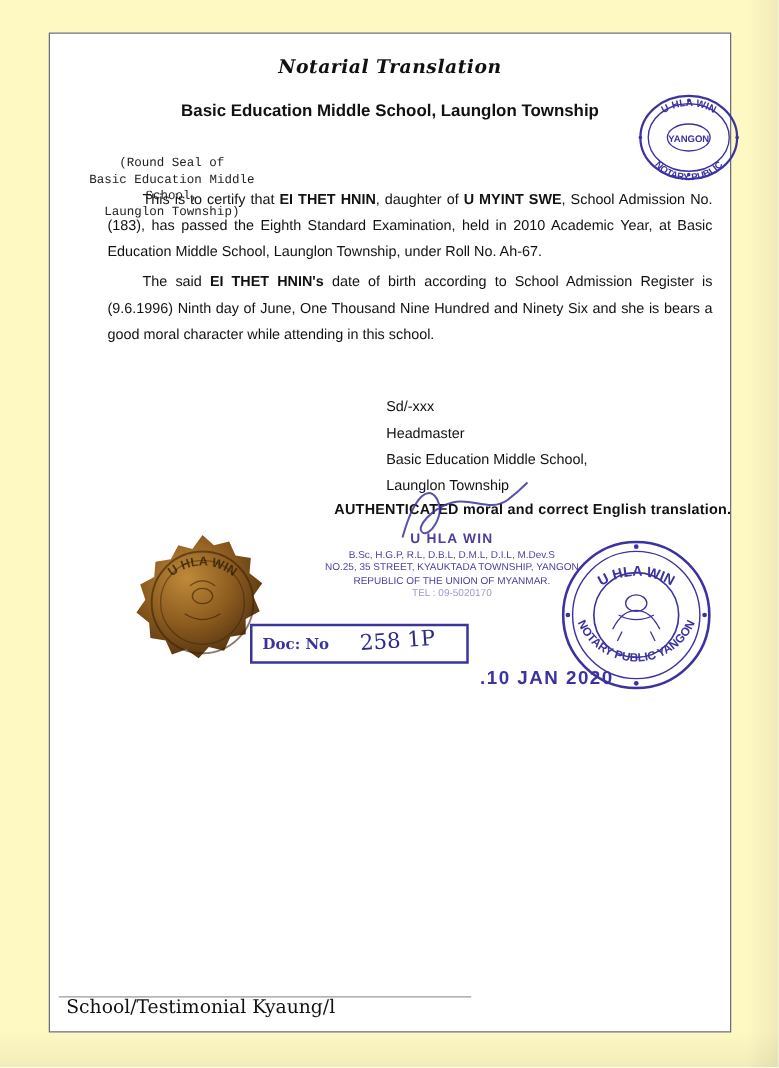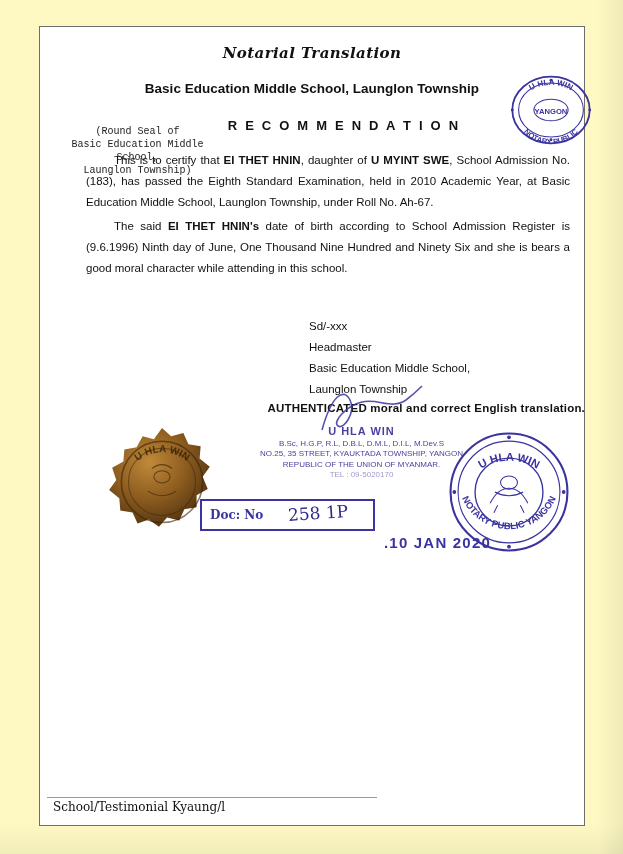--- a/index.html
+++ b/index.html
@@ -171,21 +171,21 @@
     color: #3a33a0;
     font-size: 15px;
     font-weight: bold;
     letter-spacing: 1.2px;
     font-family: "Liberation Sans", sans-serif;
   }
   .footer-note {
     position: absolute;
     left: 14px; bottom: 12px;
     font-family: "DejaVu Serif", serif;
-    font-size: 12px;
+    font-size: 15px;
     color: #111;
     margin-top: 31px;
   }
   .footer-rule {
     position: absolute;
     left: 8px; bottom: 28px;
     width: 330px; height: 1px;
     background: #9a9a9a;
   }
   
@@ -222,21 +222,20 @@
     <div class="title-notarial">Notarial Translation</div>
 
     <div class="title-school">Basic Education Middle School, Launglon Township</div>
 
     <div class="round-seal-note">
       <span>(Round Seal of</span><br>
       <span>Basic Education Middle School,</span><br>
       <span>Launglon Township)</span>
     </div>
 
-    <div class="recommendation">R E C O M M E N D A T I O N</div>
 
     <div class="para p1">
       <span class="indent"></span><span>This is to certify that </span><b>EI THET HNIN</b><span>, daughter of </span><b>U MYINT SWE</b><span>, School Admission No. (183), has passed the Eighth Standard Examination, held in 2010 Academic Year, at Basic Education Middle School, Launglon Township, under Roll No. Ah-67.</span>
     </div>
 
     <div class="para p2">
       <span class="indent"></span><span>The said </span><b>EI THET HNIN's</b><span> date of birth according to School Admission Register is (9.6.1996) Ninth day of June, One Thousand Nine Hundred and Ninety Six and she is bears a good moral character while attending in this school.</span>
     </div>
 
     <div class="sign-block">

